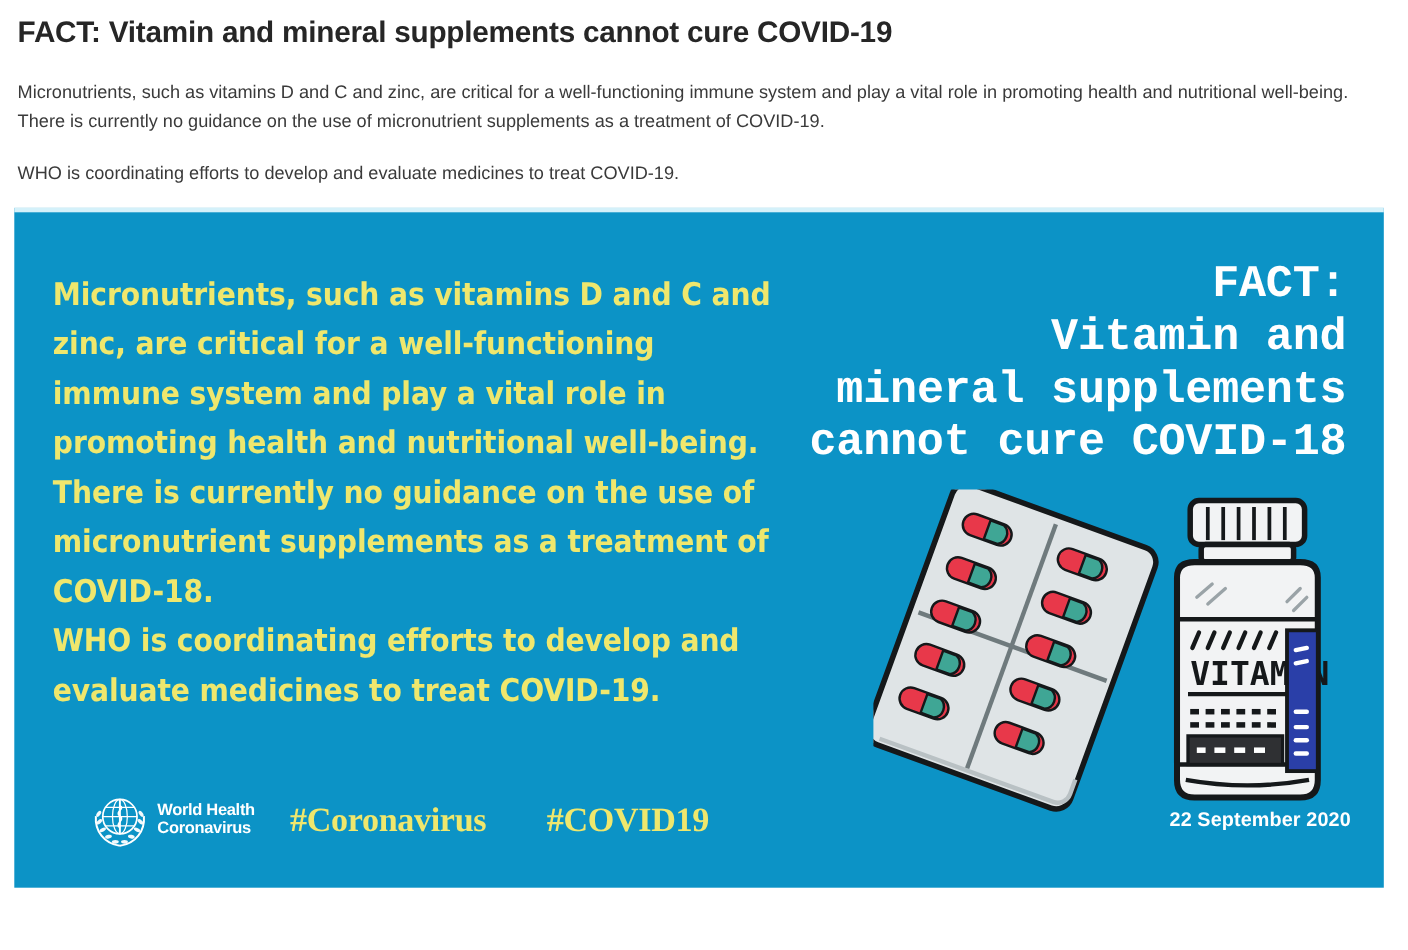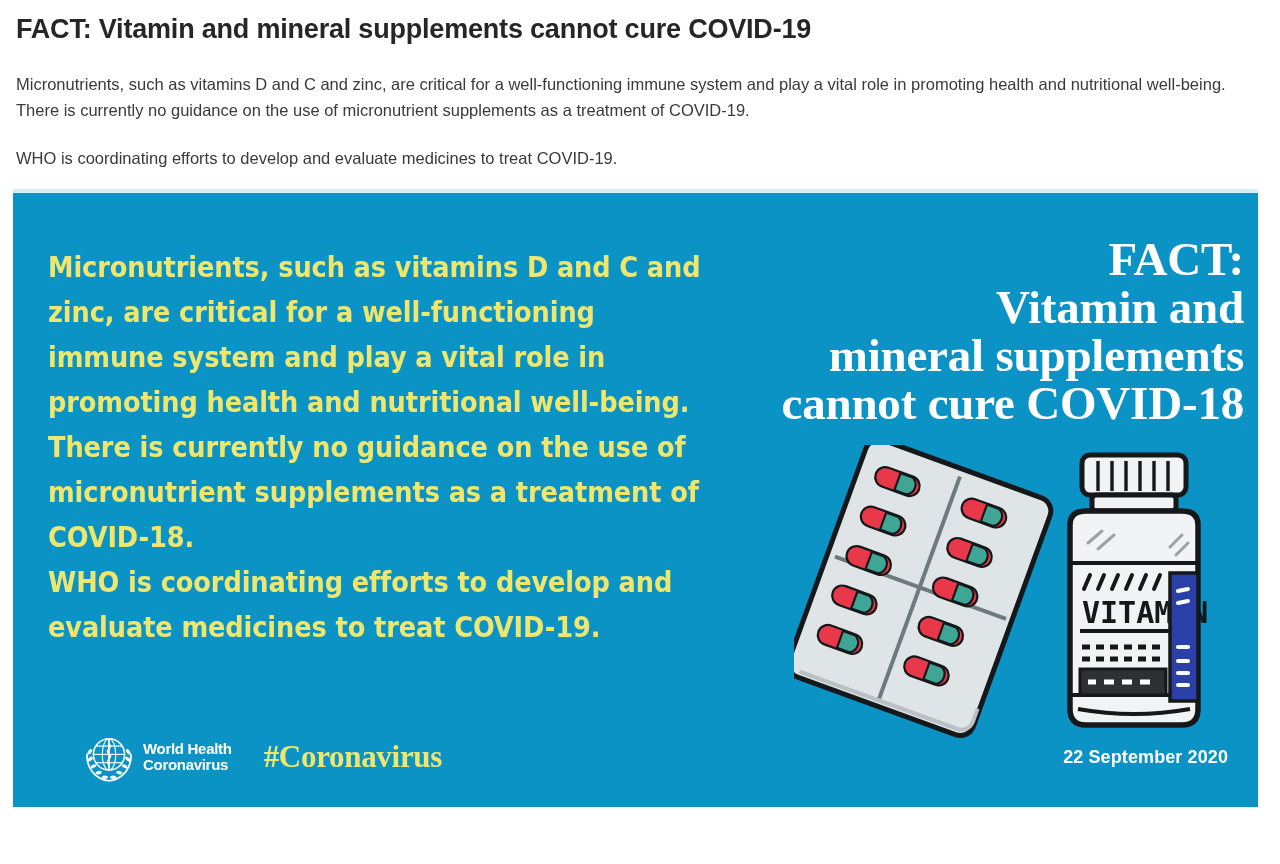--- a/index.html
+++ b/index.html
@@ -69,26 +69,26 @@
     font-weight: bold;
     color: #efe76d;
     line-height: 45px;
     letter-spacing: -0.1px;
   }
   .banner-copy p + p { margin-top: 0px; }
 
   
   .banner-headline {
     position: absolute;
-    right: 14px;
+    right: 34px;
     top: 42px;
     width: 620px;
     text-align: right;
-    font-family: Liberation Serif, serif;
-    font-size: 47px;
+    font-family: Liberation Mono, monospace;
+    font-size: 41px;
     font-weight: bold;
     color: #ffffff;
     line-height: 48px;
     letter-spacing: -0.2px;
   }
   .banner-headline span { display: block; }
 
   
   .artwork {
     position: absolute;
@@ -97,21 +97,21 @@
     width: 450px;
     height: 300px;
   }
   .artwork svg { display: block; width: 100%; height: 100%; }
 
   
   .banner-footer {
     position: absolute;
     left: 0;
     right: 0;
-    bottom: 4px;
+    bottom: 16px;
     height: 92px;
     display: flex;
     align-items: center;
     padding: 0 20px 0 70px;
     box-sizing: border-box;
   }
   .who-logo {
     display: flex;
     align-items: center;
     gap: 8px;
@@ -332,18 +332,19 @@
           <path d="M50 26 C60 30 40 38 50 44 C60 50 40 58 50 64" fill="none" stroke="#ffffff" stroke-width="3"></path>
         </svg>
         <div class="who-wordmark">
           <span>World Health</span>
           <span>Coronavirus</span>
         </div>
       </div>
 
       <div class="hashtag hashtag-1">#Coronavirus</div>
 
+      <div class="hashtag hashtag-2">#COVID19</div>
 
       <div class="banner-date">22 September 2020</div>
     </div>
 
   </div>
 </div>
 
 </body></html>

